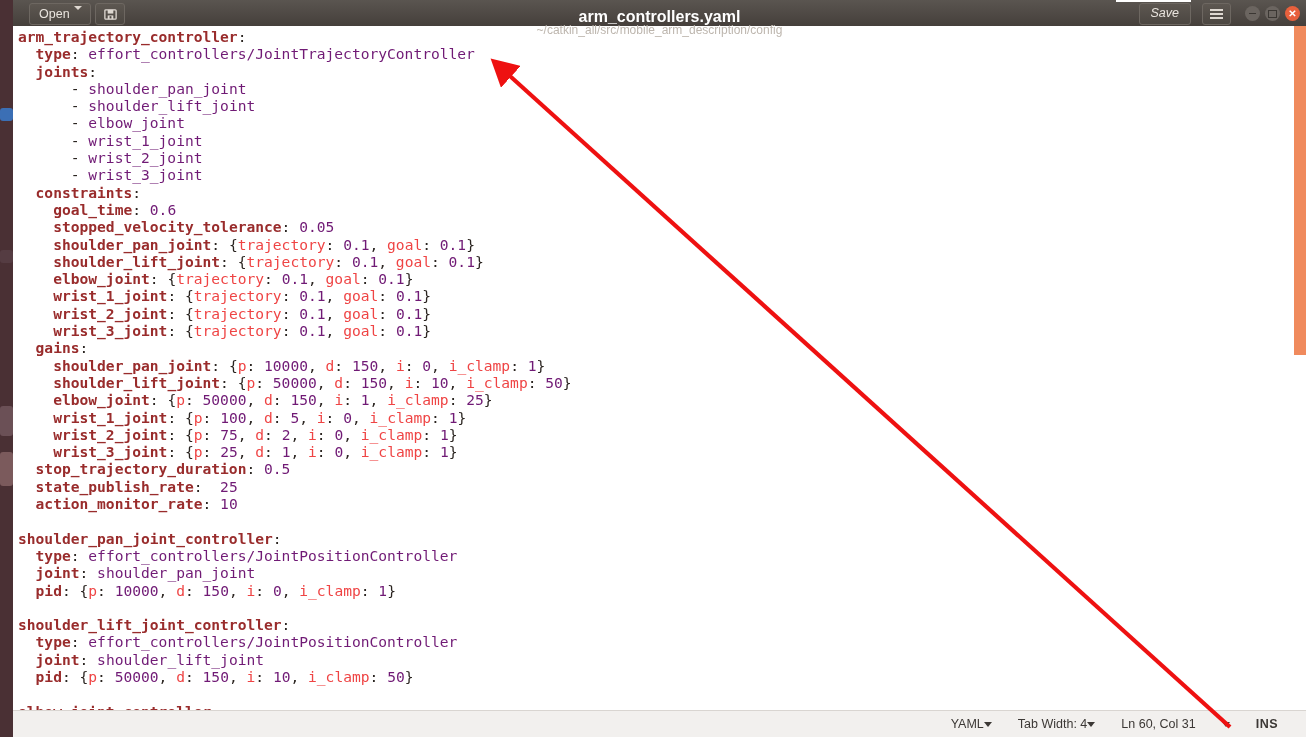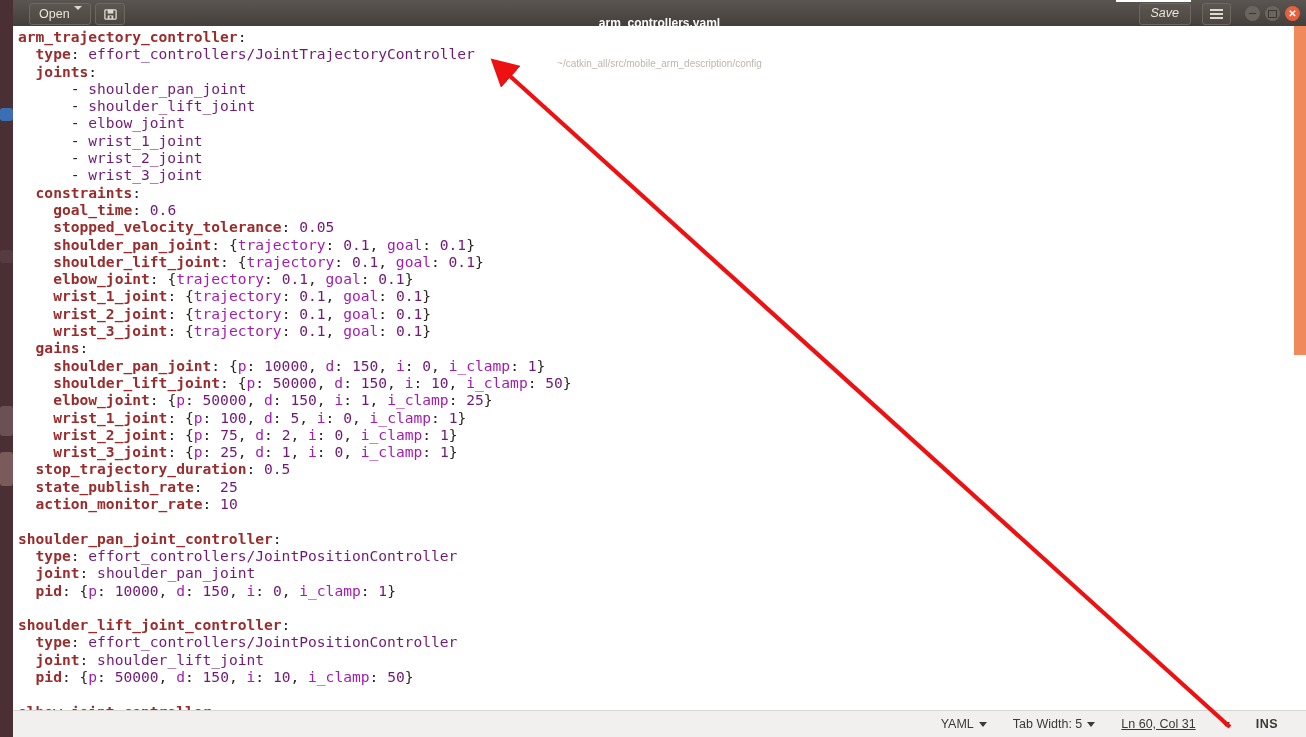--- a/index.html
+++ b/index.html
@@ -22,25 +22,25 @@
     position:absolute;left:13px;top:0;width:1293px;height:26px;
     background:#504945;
     background:linear-gradient(#5a5550,#453f3b);
     z-index:20;
   }
   #titlebar .tb-center{
     position:absolute;left:0;right:0;top:0;text-align:center;
     pointer-events:none;
   }
   #tb-title{
-    display:block;font-size:12px;font-weight:bold;color:#ffffff;
-    line-height:14px;padding-top:16px;letter-spacing:0px;
+    display:block;font-size:16px;font-weight:bold;color:#ffffff;
+    line-height:14px;padding-top:10px;letter-spacing:0px;
   }
   #tb-sub{
-    display:block;font-size:10px;color:#bdb6ae;line-height:12px;margin-top:28px;
+    display:block;font-size:12px;color:#bdb6ae;line-height:12px;
   }
 
   
   #open-btn{
     position:absolute;left:16px;top:3px;height:20px;
     padding:0 8px 0 9px;
     border:1px solid #6d6761;border-radius:3px;
     background:linear-gradient(#5d5751,#4b4641);
     color:#e9e4de;font-size:12.5px;line-height:20px;
     display:flex;align-items:flex-start;gap:4px;cursor:pointer;
@@ -109,33 +109,33 @@
     background:#f08a5d;border-radius:0;cursor:pointer;
   }
 
   
   #statusbar{
     position:absolute;left:13px;bottom:0;width:1293px;height:26px;
     background:#f2f0ee;border-top:1px solid #d9d5d1;
     display:flex;align-items:center;justify-content:flex-end;
     font-size:12.5px;color:#3c3835;z-index:20;
   }
-  #statusbar .sb-item{display:flex;align-items:center;gap:5px;margin-right:26px;cursor:pointer;}
-  #statusbar .sb-item.static{cursor:default;text-decoration:underline;}
+  #statusbar .sb-item{display:flex;align-items:center;margin-right:26px;cursor:pointer;}
+  #statusbar .sb-item.static{cursor:default;}
   #statusbar .sb-caret{
     width:0;height:0;border-left:4px solid transparent;border-right:4px solid transparent;
     border-top:5px solid #3c3835;display:inline-block;
   }
   #sb-ins{margin-right:28px;font-weight:bold;letter-spacing:.5px;cursor:default;}
   #sb-lone-caret{margin-right:46px;}
 
   
   #annot{position:absolute;left:0;top:0;width:1306px;height:737px;pointer-events:none;z-index:40;}
 </style>
-<style>.k{color:#992c2c;margin-top:37px;}.v{color:#701a75;}.ik{color:#a21caf;}.p{color:#2a2420;}</style></head>
+<style>.k{color:#992c2c;margin-top:37px;}.v{color:#701a75;}.ik{color:#ef4444;}.p{color:#2a2420;}</style></head>
 <body>
 
 <div id="launcher" style="background: rgb(74, 48, 52);">
   <div class="lnch-ico" style="top:108px;background:#3b6fb5;"></div>
   <div class="lnch-ico" style="top:250px;background:#553c42;"></div>
   <div class="lnch-ico" style="top:406px;height:30px;background:#6b5056;"></div>
   <div class="lnch-ico" style="top:452px;height:34px;background:#7b5a5c;"></div>
 </div>
 
 <div id="titlebar">
@@ -193,21 +193,21 @@
 <div id="scrollbar">
   <div id="scroll-thumb" style="background: rgb(240, 138, 93);"></div>
 </div>
 
 <div id="statusbar">
   <div class="sb-item">
     <span>YAML</span>
     <span class="sb-caret"></span>
   </div>
   <div class="sb-item">
-    <span>Tab Width: 5</span>
+    <span>Tab Width: 4</span>
     <span class="sb-caret"></span>
   </div>
   <div class="sb-item static">
     <span>Ln 60, Col 31</span>
   </div>
   <div id="sb-lone-caret" class="sb-item">
     <span class="sb-caret"></span>
   </div>
   <div id="sb-ins">
     <span>INS</span>

